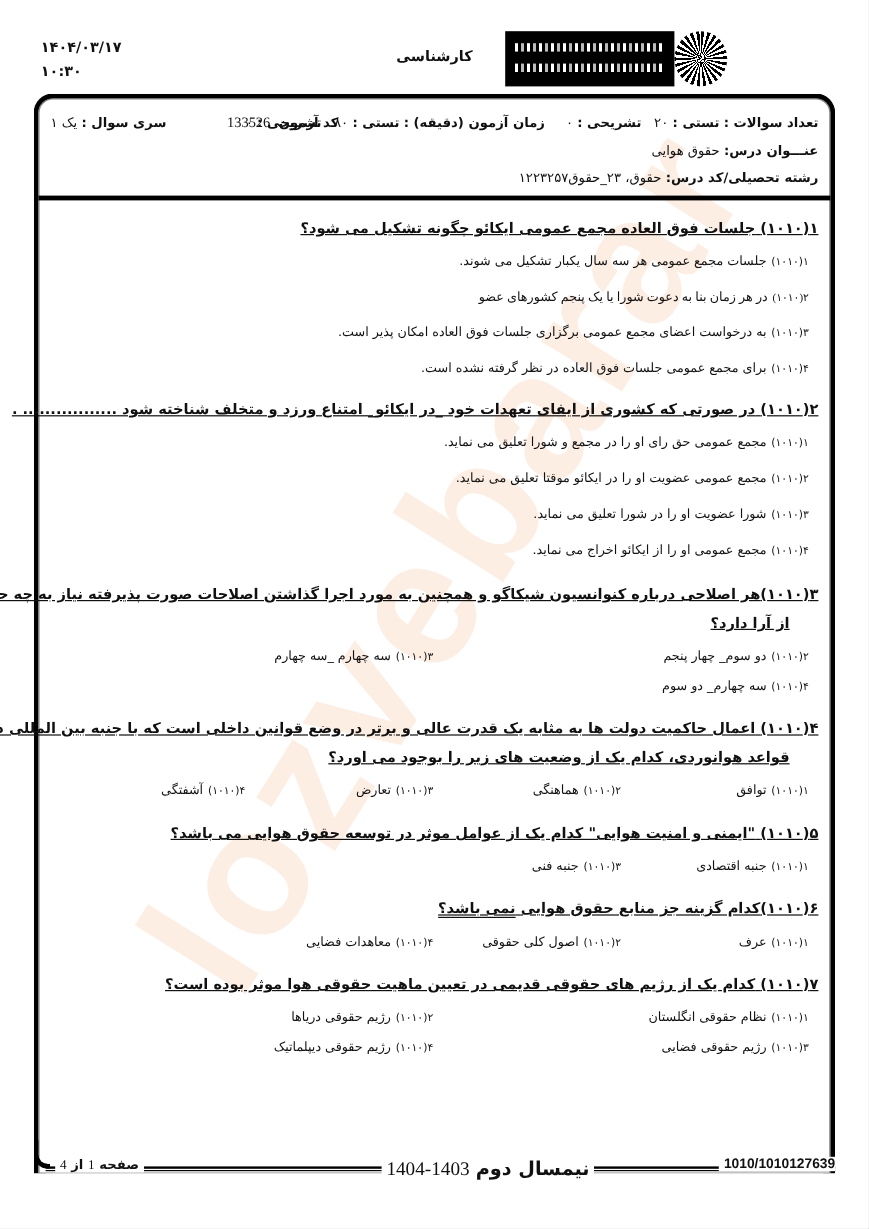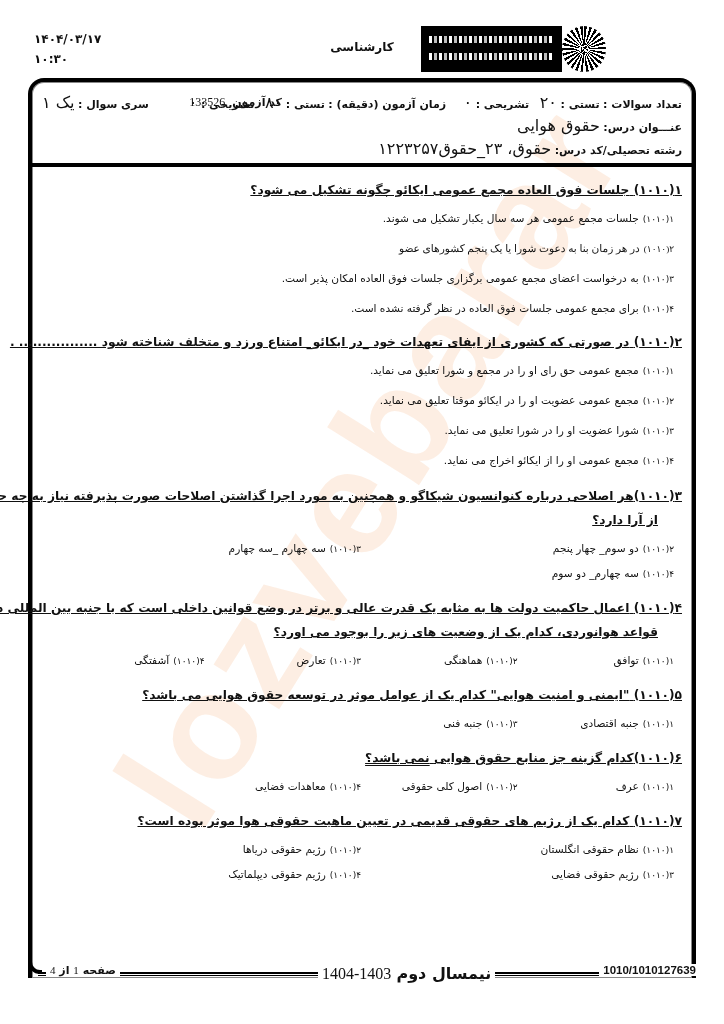--- a/index.html
+++ b/index.html
@@ -26,21 +26,21 @@
 
     .frame {
       position: absolute; left: 28px; top: 78px; width: 668px; height: 900px;
       border: 4px solid #000; border-bottom: none; border-radius: 16px 16px 0 0;
       box-shadow: inset 0 0 0 1px #888;
       z-index: 1;
     }
     .info-box { position: absolute; left: 0; top: 0; right: 0; height: 85px; border-bottom: 4px solid #000; direction: rtl; padding: 12px 10px 0 10px; font-size: 11px; }
     .info-row { position: relative; height: 23px; line-height: 17px; white-space: nowrap; }
     .info-row .b { font-weight: bold; }
-    .info-row .n { font-weight: normal; font-size: 16px; }
+    .info-row .n { font-weight: normal; font-size: 11px; }
     .i-right { position: absolute; right: 0; top: 0; padding-left: 40px; }
     .i-code { position: absolute; right: 400px; top: 0; }
     .i-series { position: absolute; left: 0; top: 0; }
     .exam-code-val { font-family: "Liberation Serif", serif; font-size: 12px; }
 
     .content { position: absolute; left: 16px; right: 10px; top: 96px; direction: rtl; }
     .q { position: relative; }
     .q-text { font-weight: bold; font-size: 12.2px; line-height: 24px; white-space: nowrap; text-decoration: underline; }
     .q-cont { padding-right: 24px; }
     .qnum { font-weight: bold; }

